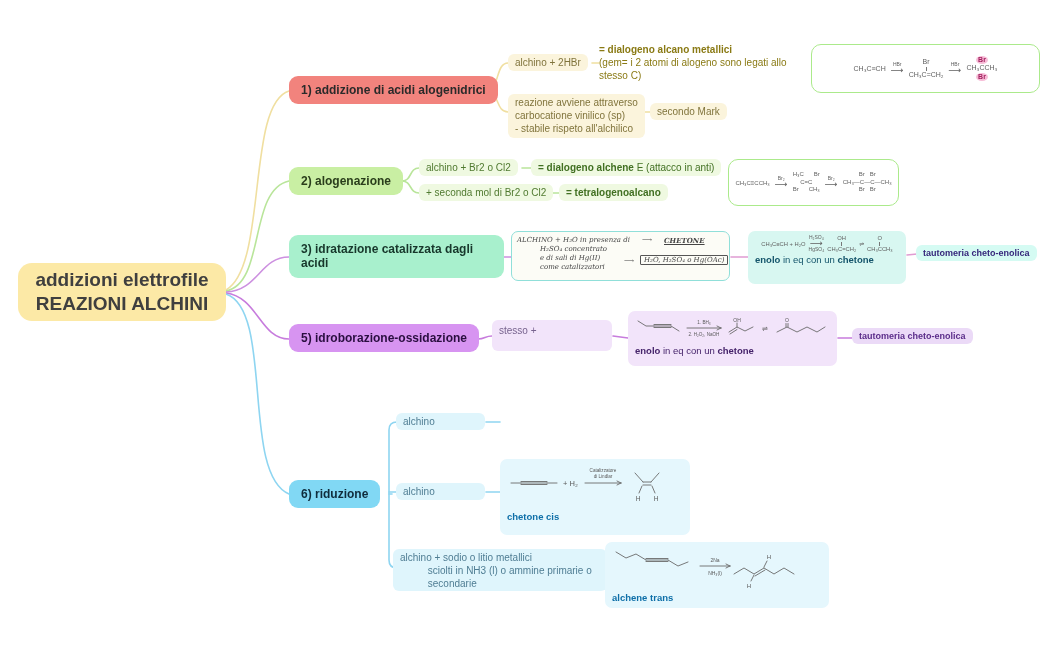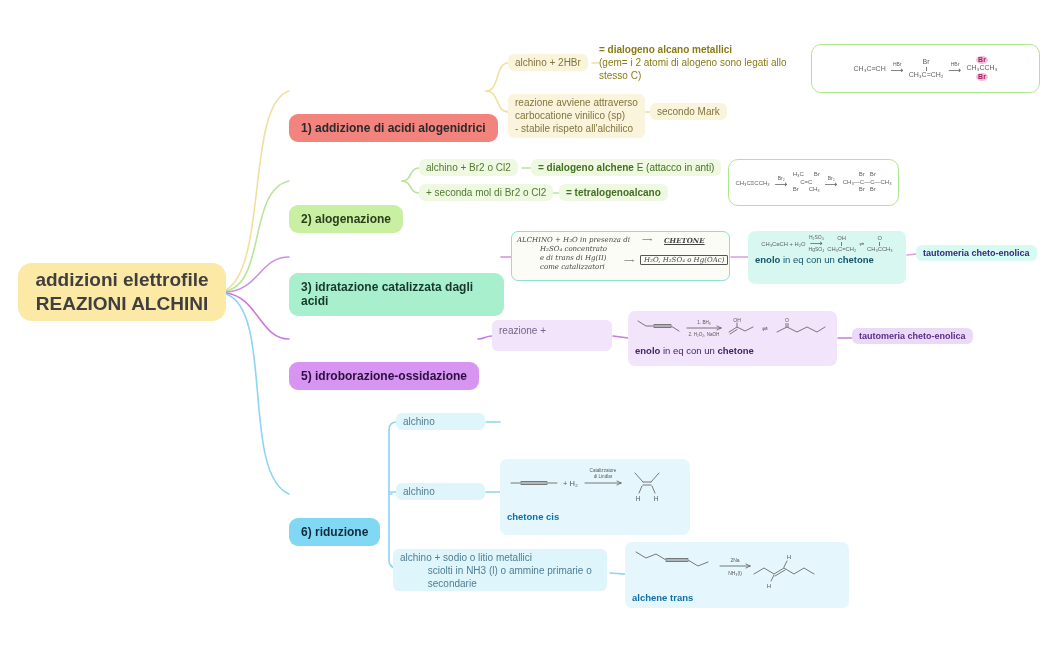--- a/index.html
+++ b/index.html
@@ -7,21 +7,21 @@
     font-family:"Liberation Sans","DejaVu Sans",sans-serif;overflow:hidden;}
   .wires{position:absolute;left:0;top:0;width:1049px;height:650px;}
   .wires path{fill:none;stroke-width:1.6;stroke-linecap:round;}
 
   .rootnode{position:absolute;left:18px;top:263px;width:208px;height:58px;
     background:#FCE9A6;border-radius:14px;display:flex;flex-direction:column;
     align-items:center;justify-content:center;font-weight:700;font-size:19px;
     line-height:1.25;color:#3f3f3f;text-align:center;}
 
   .bnode{position:absolute;padding:7px 12px;border-radius:9px;font-weight:700;
-    font-size:12px;white-space:nowrap;line-height:1.2;margin-top:38px;}
+    font-size:12px;white-space:nowrap;line-height:1.2;}
   .bnode.wrap{white-space:normal;}
 
   .pill{position:absolute;font-size:10px;line-height:1.32;padding:2px 7px;
     border-radius:6px;white-space:nowrap;}
   .ml{white-space:pre-line;}
   .mlw{white-space:pre-wrap;}
   .y{background:#FBF4DC;color:#80743C;}
   .g{background:#EFF9E1;color:#507A30;}
   .p{background:#F2E4FA;color:#77638E;}
   .c{background:#DFF5FC;color:#4F7D93;}
@@ -180,21 +180,21 @@
       <span class="shaft">⟶</span>
     </span>
     <span class="pre"><span>Br   Br</span><br><span>CH₃—C—C—CH₃</span><br><span>Br   Br</span></span>
   </div>
 
   <div class="bnode wrap" style="left:289px;top:235px;width:191px;background:#A8F0CD;color:#17372B">3) idratazione catalizzata dagli acidi</div>
 
   <div class="hand">
     <span style="left:5px;top:4px">ALCHINO + H₂O in presenza di</span>
     <span style="left:28px;top:13px">H₂SO₄ concentrato</span>
-    <span style="left:28px;top:22px">e di trans di Hg(II)</span>
+    <span style="left:28px;top:22px">e di sali di Hg(II)</span>
     <span style="left:28px;top:31px">come catalizzatori</span>
     <span style="left:130px;top:4px">⟶</span>
     <span class="res" style="left:152px;top:4px">CHETONE</span>
     <span style="left:112px;top:25px">⟶</span>
     <span class="bx" style="left:128px;top:23px">H₂O, H₂SO₄ o Hg(OAc)</span>
   </div>
 
   <div class="imgbox cyanbox" style="left:748px;top:231px;width:158px;height:53px">
     <div class="crow" style="font-size:5.8px;color:#5f5f5f;gap:3px;justify-content:center">
       <span>CH₃C≡CH + H₂O</span>
@@ -217,21 +217,21 @@
     </div>
     <div class="cap cap-teal">
       <span class="b">enolo</span><span> in eq con un </span><span class="b">chetone</span>
     </div>
   </div>
 
   <div class="taut" style="left:916px;top:245px;background:#D5FBF3;color:#35277B">tautomeria cheto-enolica</div>
 
   <div class="bnode" style="left:289px;top:324px;background:#D794F1;color:#2A0E40">5) idroborazione-ossidazione</div>
 
-  <div class="pill p" style="left:492px;top:320px;width:106px;height:25px;padding-top:4px">reazione +</div>
+  <div class="pill p" style="left:492px;top:320px;width:106px;height:25px;padding-top:4px">stesso +</div>
 
   <div class="imgbox purbox" style="left:628px;top:311px;width:209px;height:55px">
     <svg class="mini" width="195" height="28" viewBox="0 0 195 28">
       <path d="M3,6 L11,11 L19,11 M19,9.5 H36 M19,11 H36 M19,12.5 H36 M36,11 L44,16"></path>
       <path d="M52,13 H86 M86,13 l-4,-2 m4,2 l-4,2"></path>
       <text x="69" y="9" font-size="4.6" text-anchor="middle">1. BH₃</text>
       <text x="69" y="21" font-size="4.6" text-anchor="middle">2. H₂O₂, NaOH</text>
       <text x="102" y="6.5" font-size="5" text-anchor="middle">OH</text>
       <path d="M102,8 V12 M94,17 L102,12 L110,16 L118,12 M95,19 L102,14.5"></path>
       <text x="130" y="16" font-size="7" text-anchor="middle">⇌</text>
@@ -263,21 +263,21 @@
       <text x="131" y="38" font-size="6.5" text-anchor="middle">H</text>
       <text x="149" y="38" font-size="6.5" text-anchor="middle">H</text>
     </svg>
     <div class="cap cap-blu">chetone cis</div>
   </div>
 
   <div class="pill c mlw" style="left:393px;top:549px;width:200px;height:38px">alchino + sodio o litio metallici
           sciolti in NH3 (l) o ammine primarie o
           secondarie</div>
 
-  <div class="imgbox blubox" style="left:625px;top:542px;width:224px;height:66px">
+  <div class="imgbox blubox" style="left:605px;top:542px;width:224px;height:66px">
     <svg class="mini" width="196" height="44" viewBox="0 0 196 44">
       <path d="M4,6 L14,12 L24,8 L34,14 M34,12.5 H56 M34,14 H56 M34,15.5 H56 M56,14 L66,20 L76,16"></path>
       <path d="M88,20 H118 M118,20 l-4,-2 m4,2 l-4,2"></path>
       <text x="103" y="16" font-size="5" text-anchor="middle">2Na</text>
       <text x="103" y="29" font-size="5" text-anchor="middle">NH₃(l)</text>
       <path d="M122,28 L132,22 L142,28 L152,22 M143,30 L153,24 M152,22 L162,28 L172,22 L182,28"></path>
       <path d="M152,21 L155,15 M142,29 L139,35"></path>
       <text x="157" y="13" font-size="6" text-anchor="middle">H</text>
       <text x="137" y="42" font-size="6" text-anchor="middle">H</text>
     </svg>

